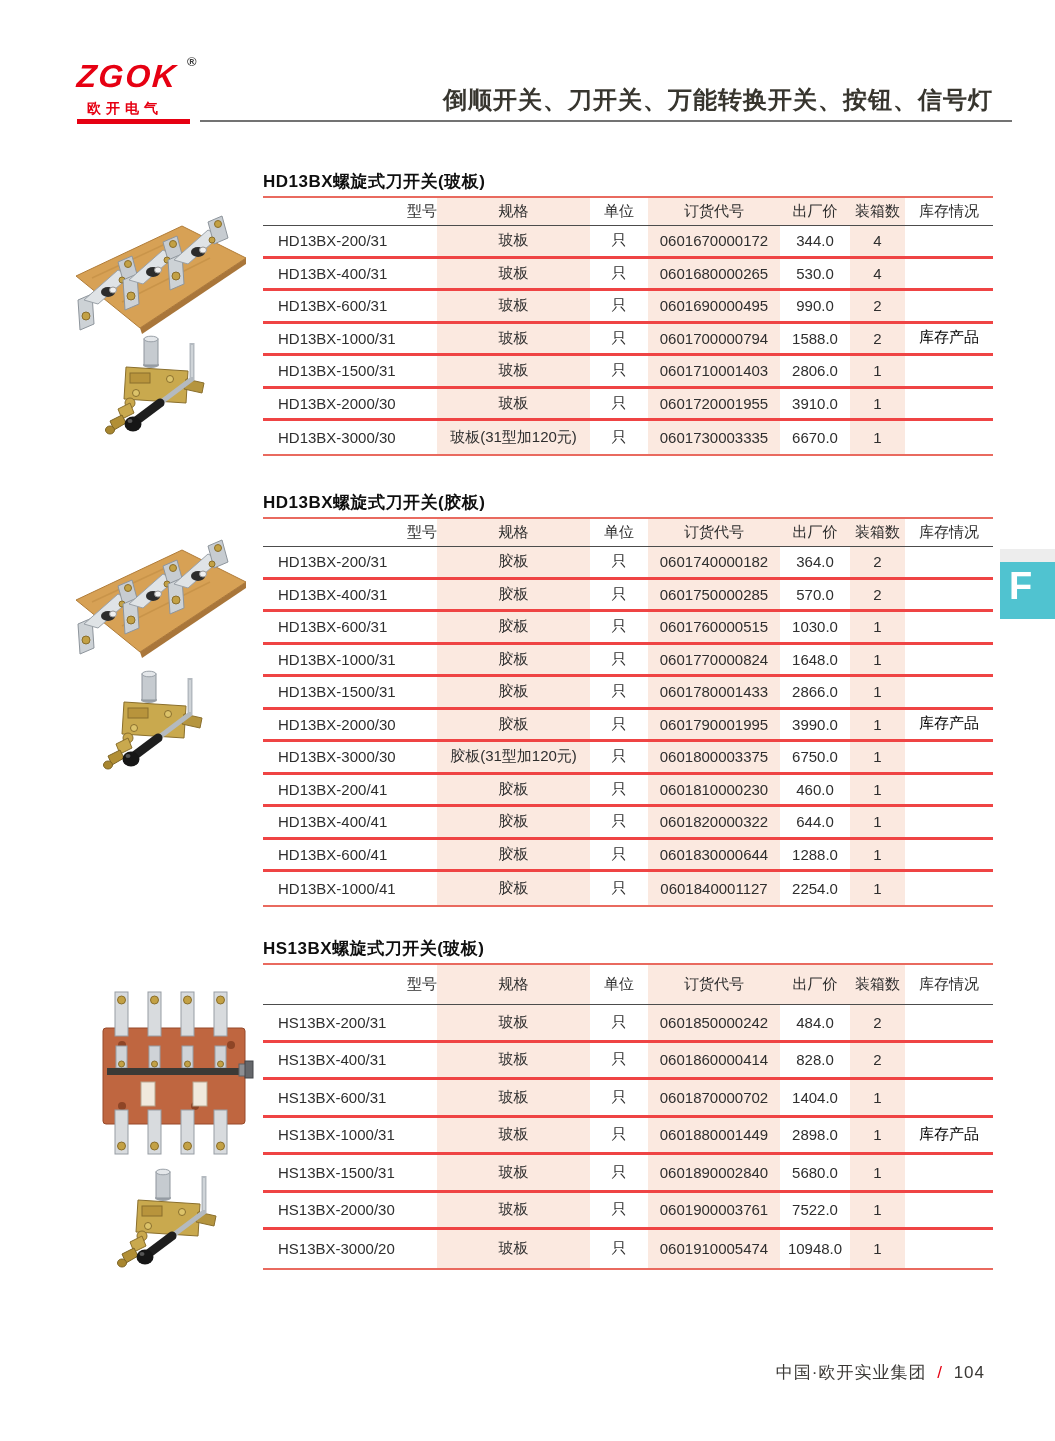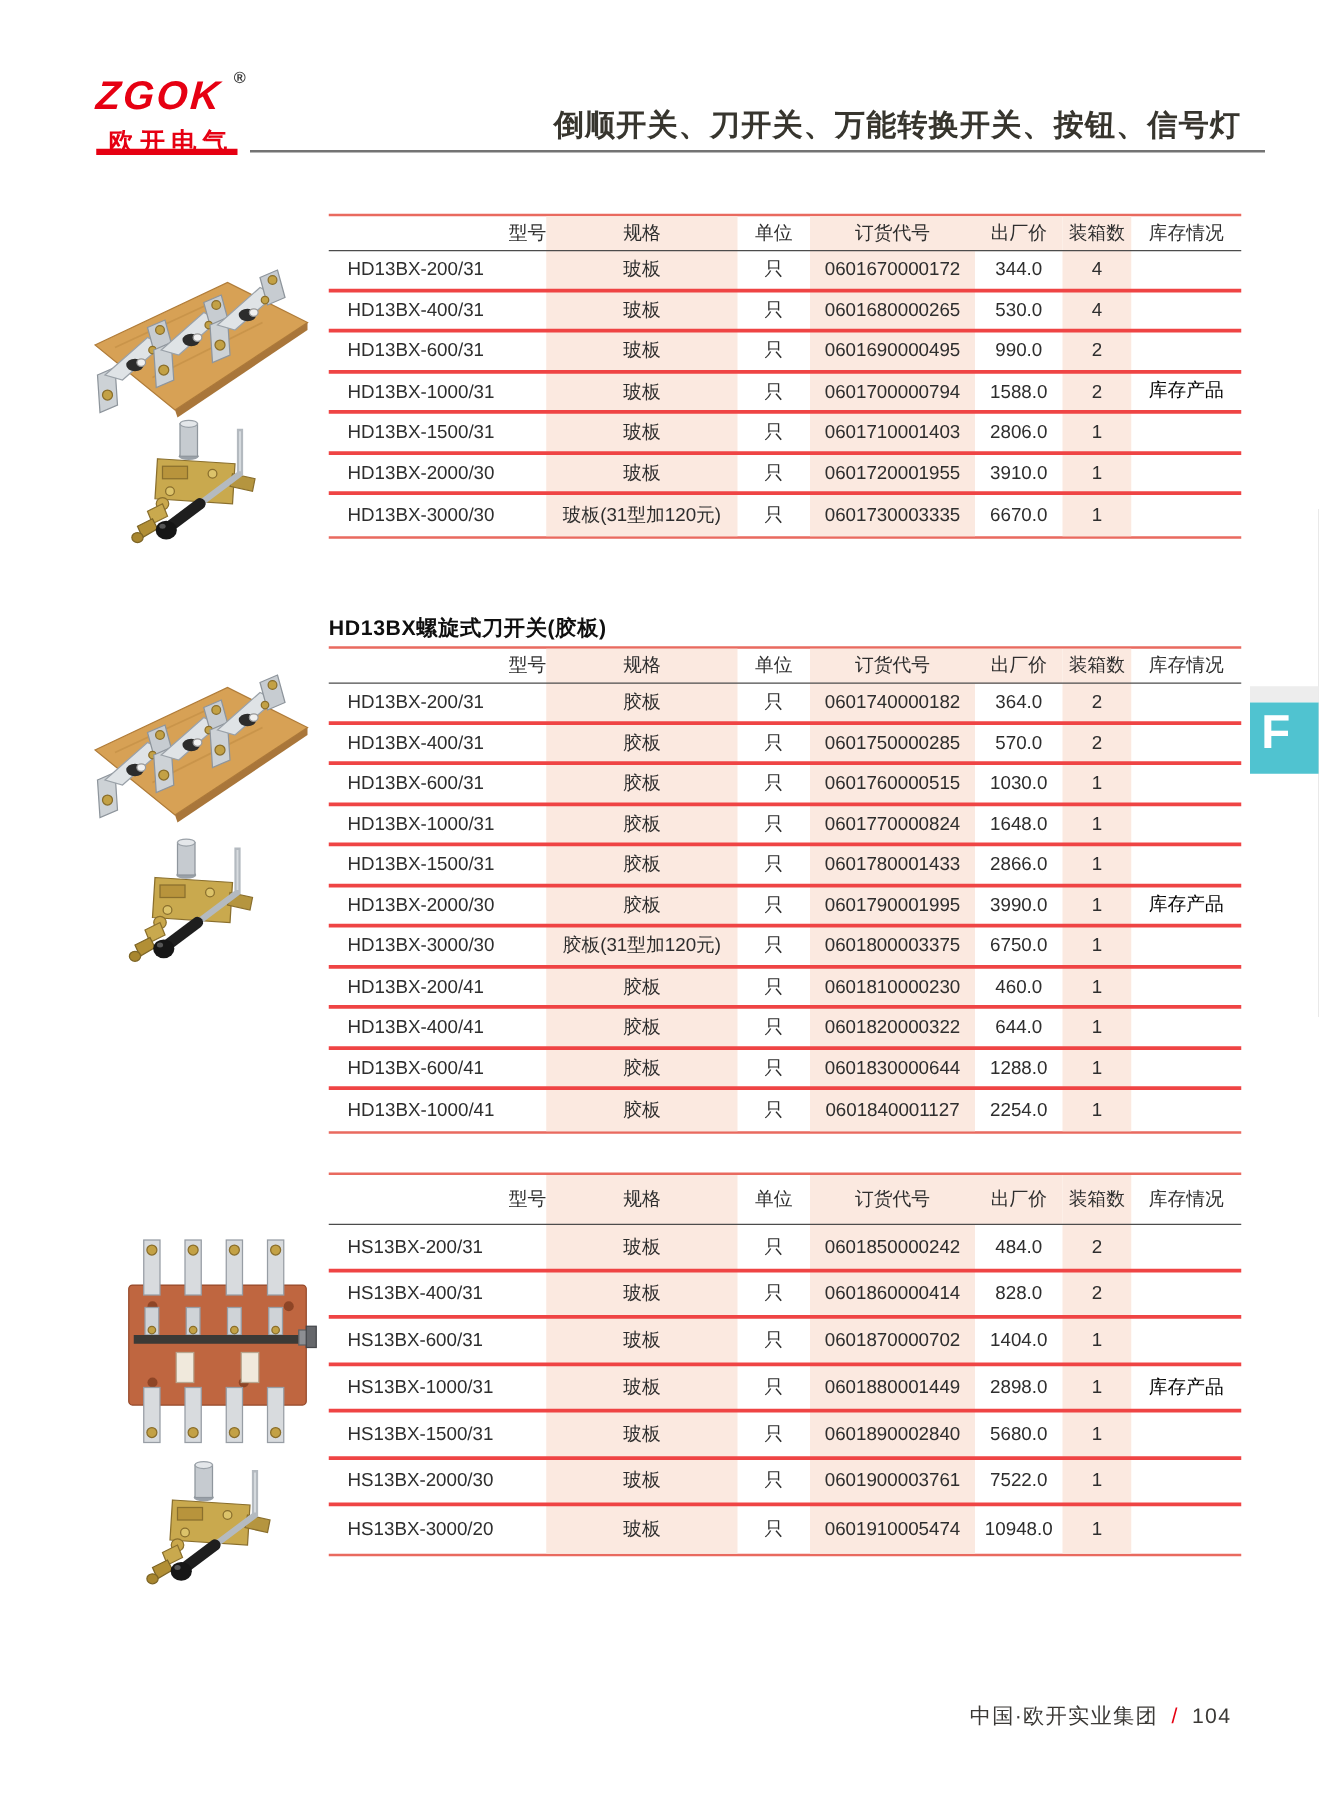--- a/index.html
+++ b/index.html
@@ -10,21 +10,21 @@
   }
   *{margin:0;padding:0;box-sizing:border-box}
   body{background:#888;font-family:"Liberation Sans","DejaVu Sans",sans-serif}
   .page{position:relative;width:1055px;height:1441px;background:#fff;margin:0 auto;overflow:hidden}
 
   
   .logo{position:absolute;left:77px;top:60px}
   .logo-zgok{font-size:32px;font-weight:bold;font-style:italic;color:var(--brand-red);
     letter-spacing:2px;line-height:1;transform:skewX(-4deg);display:inline-block}
   .logo-reg{position:absolute;left:110px;top:-6px;font-size:13px;font-style:normal;color:#3a3a3a;font-weight:bold}
-  .logo-sub{margin:8px 0 0 10px;font-size:20px;font-weight:bold;color:var(--brand-red);letter-spacing:5px}
+  .logo-sub{margin:8px 0 0 10px;font-size:14px;font-weight:bold;color:var(--brand-red);letter-spacing:5px}
   .logo-underline{position:absolute;left:77px;top:119px;width:113px;height:5px;background:var(--brand-red)}
   .header-rule{position:absolute;left:200px;top:120px;width:812px;height:2px;background:#737373}
   .page-title{position:absolute;left:400px;top:84px;width:593px;text-align:right;
     font-size:24px;font-weight:bold;color:#37352e;letter-spacing:1px;white-space:nowrap}
 
   
   .side-strip{position:absolute;left:1000px;top:549px;width:55px;height:13px;background:#ededed}
   .side-tab{position:absolute;left:1000px;top:562px;width:55px;height:57px;background:var(--section-tab-teal);
     color:#fff;font-weight:bold;font-size:38px;line-height:1;padding:5px 0 0 9px;cursor:pointer}
 
@@ -158,20 +158,21 @@
       <use href="#sym-mech"></use>
     </svg>
   <svg class="photo" style="left:95px;top:988px" width="160" height="172">
       <use href="#sym-hs-switch"></use>
     </svg>
   <svg class="photo" style="left:112px;top:1166px" width="135" height="112">
       <use href="#sym-mech"></use>
     </svg>
 
   <div class="ctable t1" style="top:171px">
+    <div class="t-title">HD13BX螺旋式刀开关(玻板)</div>
     <div class="redline"></div>
     <div class="tgrid">
       <div class="stripe s1"></div>
       <div class="stripe s2"></div>
       <div class="stripe s3"></div>
       <div class="sh"></div>
       <div class="thead">
           <div class="cell c0">型号</div>
           <div class="cell c1">规格</div>
           <div class="cell c2">单位</div>
@@ -349,20 +350,21 @@
             <div class="cell c3">0601840001127</div>
             <div class="cell c4">2254.0</div>
             <div class="cell c5">1</div>
           </div>
         </div>
     </div>
     <div class="redline"></div>
   </div>
 
   <div class="ctable t3" style="top:938px">
+    <div class="t-title">HS13BX螺旋式刀开关(玻板)</div>
     <div class="redline"></div>
     <div class="tgrid">
       <div class="stripe s1"></div>
       <div class="stripe s2"></div>
       <div class="stripe s3"></div>
       <div class="sh"></div>
       <div class="thead">
           <div class="cell c0">型号</div>
           <div class="cell c1">规格</div>
           <div class="cell c2">单位</div>

